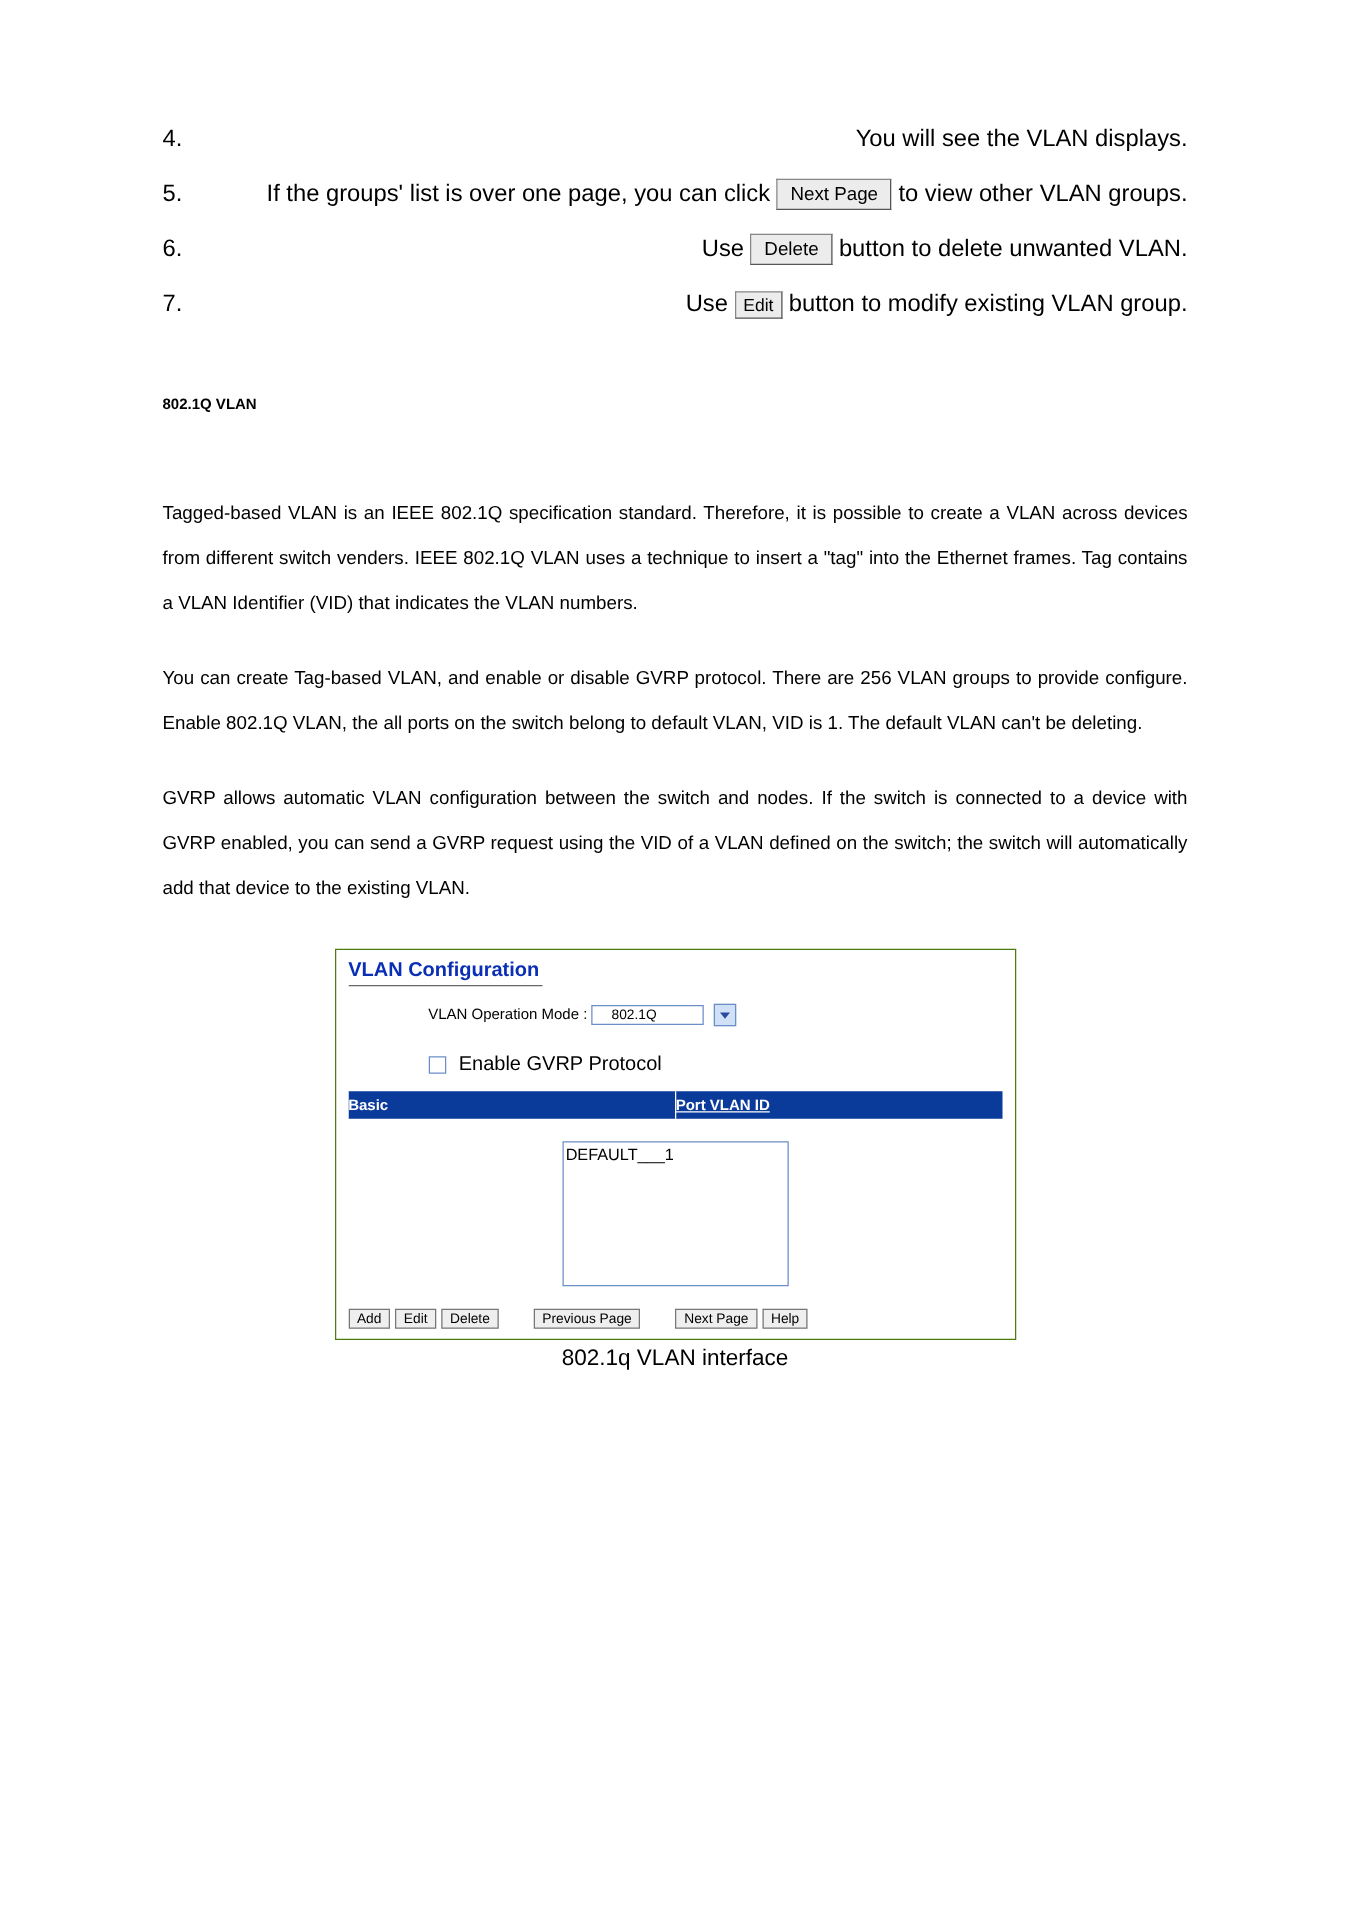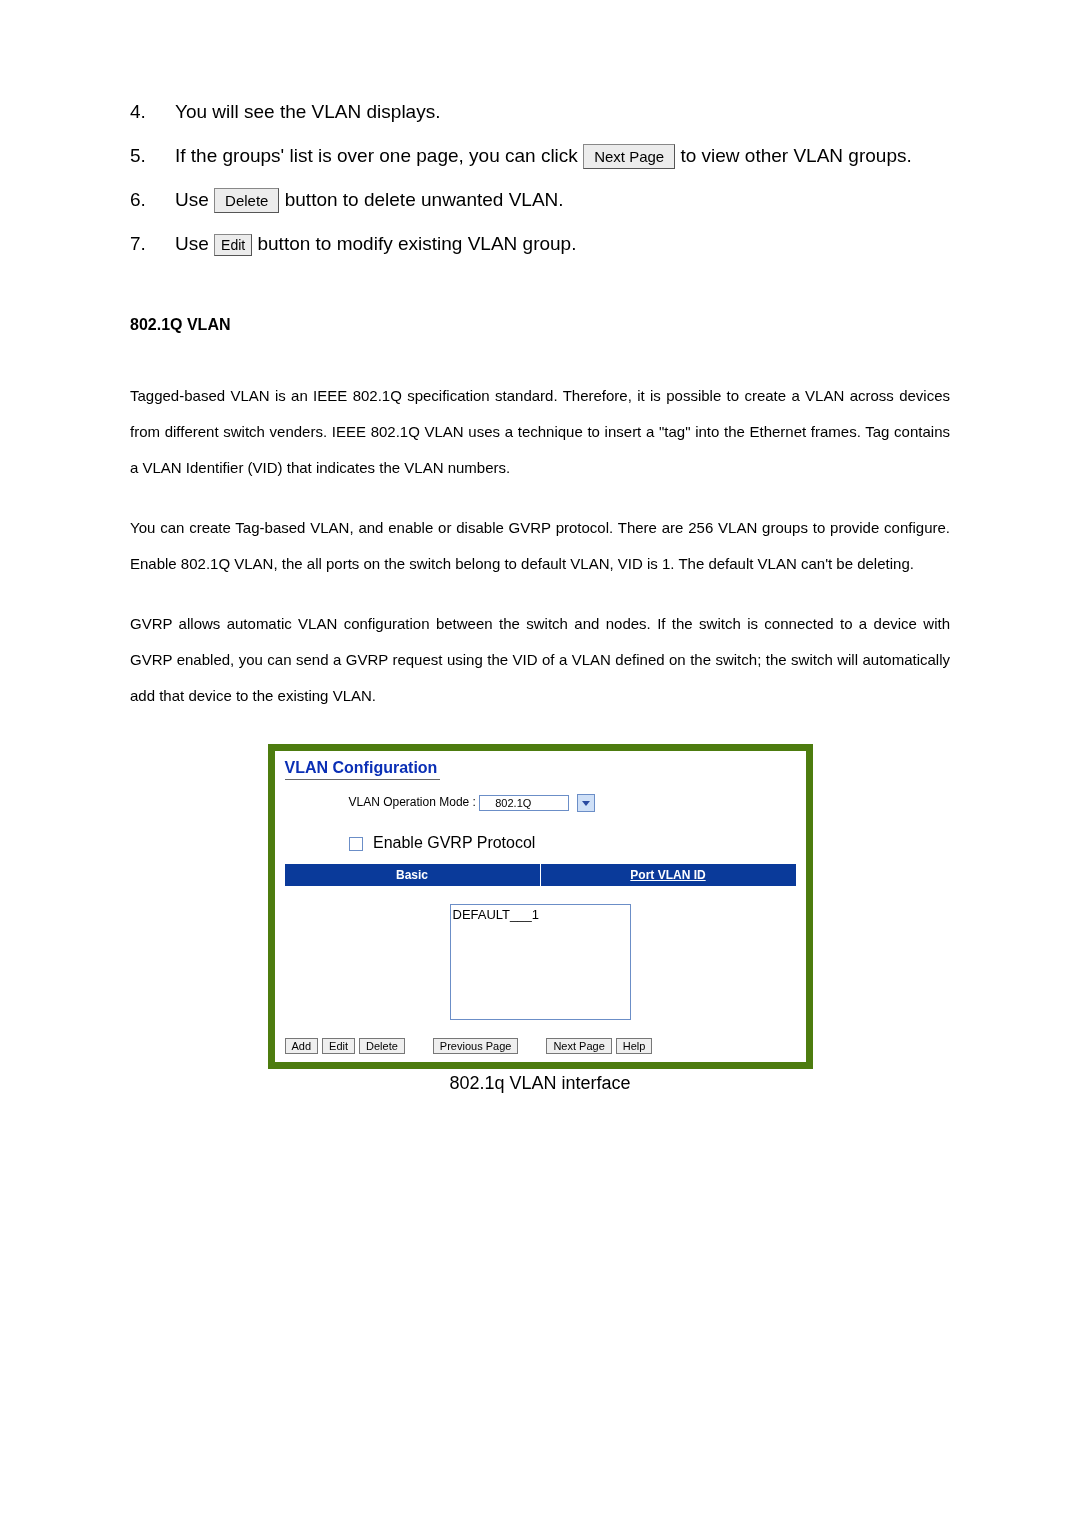--- a/index.html
+++ b/index.html
@@ -27,21 +27,21 @@
     line-height: 44px;
     margin-bottom: 0;
   }
   ol.steps li .num {
     width: 45px;
     flex-shrink: 0;
     color: #000;
   }
   ol.steps li .body {
     flex: 1;
-    text-align: left;
+    text-align: right;
   }
   .step5 .body {
     line-height: 44px;
   }
   .ui-btn {
     display: inline-block;
     background: #ececec;
     border: 1px solid #888;
     border-right-color: #555;
     border-bottom-color: #555;
@@ -49,36 +49,36 @@
     padding: 3px 10px;
     vertical-align: middle;
     line-height: normal;
     font-family: Arial, Helvetica, sans-serif;
   }
   .ui-btn.small {
     padding: 2px 6px;
     font-size: 14px;
   }
   h2.section {
-    font-size: 16px;
+    font-size: 12px;
     font-weight: bold;
-    margin: 30px 0 44px 0;
+    margin: 30px 0 63px 0;
   }
   p.para {
     font-size: 15px;
     line-height: 36px;
     margin: 0 0 24px 0;
     text-align: justify;
   }
 
   
   .shot-wrap {
     width: 545px;
     margin: 30px auto 4px auto;
-    border: 7px solid #4d7c0f;
+    border: 1px solid #4d7c0f;
     background: #fff;
     padding: 8px 10px 8px 10px;
     box-sizing: border-box;
   }
   .shot-title {
     color: #0a2fb5;
     font-weight: bold;
     font-size: 16px;
     border-bottom: 1px solid #666;
     display: block;
@@ -133,21 +133,20 @@
     display: flex;
     width: 100%;
     margin-top: 4px;
   }
   .shot-tab {
     flex: 1;
     background: #0a3a9a;
     color: #fff;
     font-size: 12px;
     font-weight: bold;
-    text-align: center;
     padding: 4px 0;
   }
   .shot-tab + .shot-tab {
     border-left: 1px solid #fff;
   }
   .shot-tab.link {
     text-decoration: underline;
   }
   .shot-listbox {
     width: 175px;

